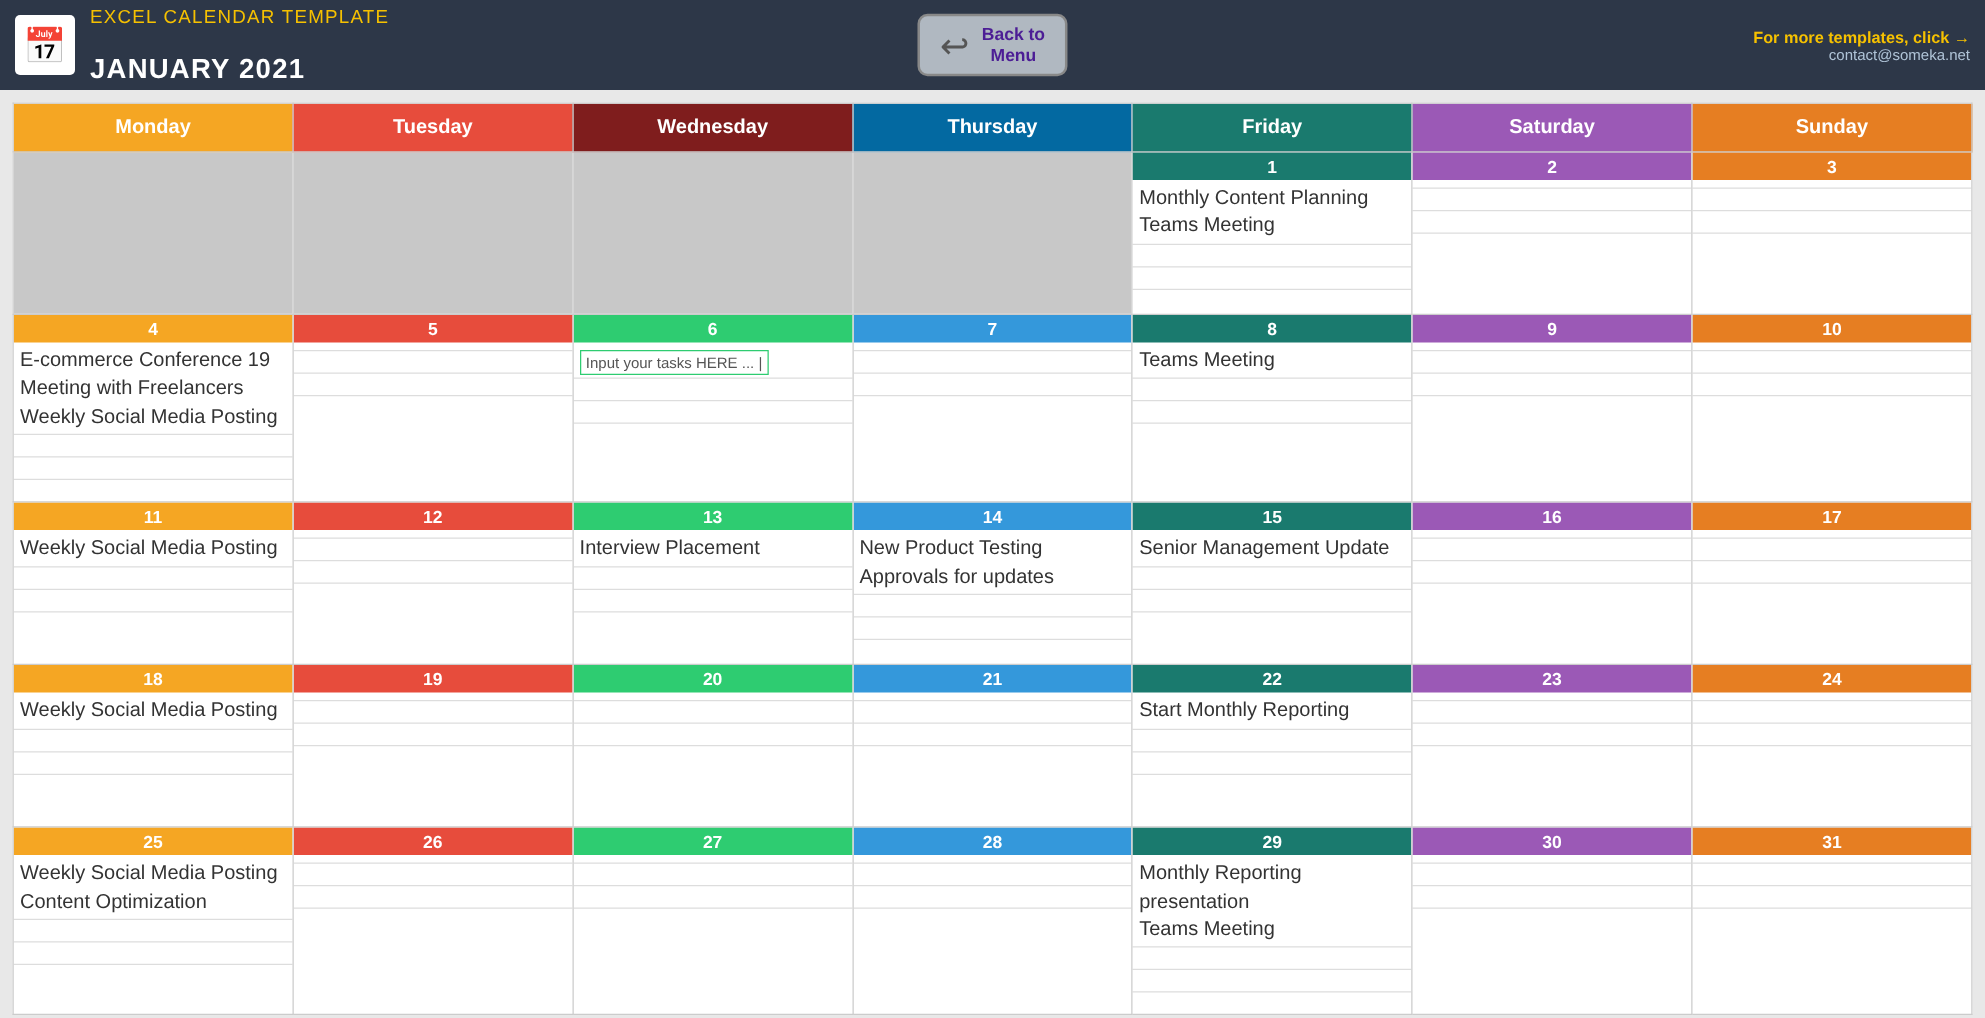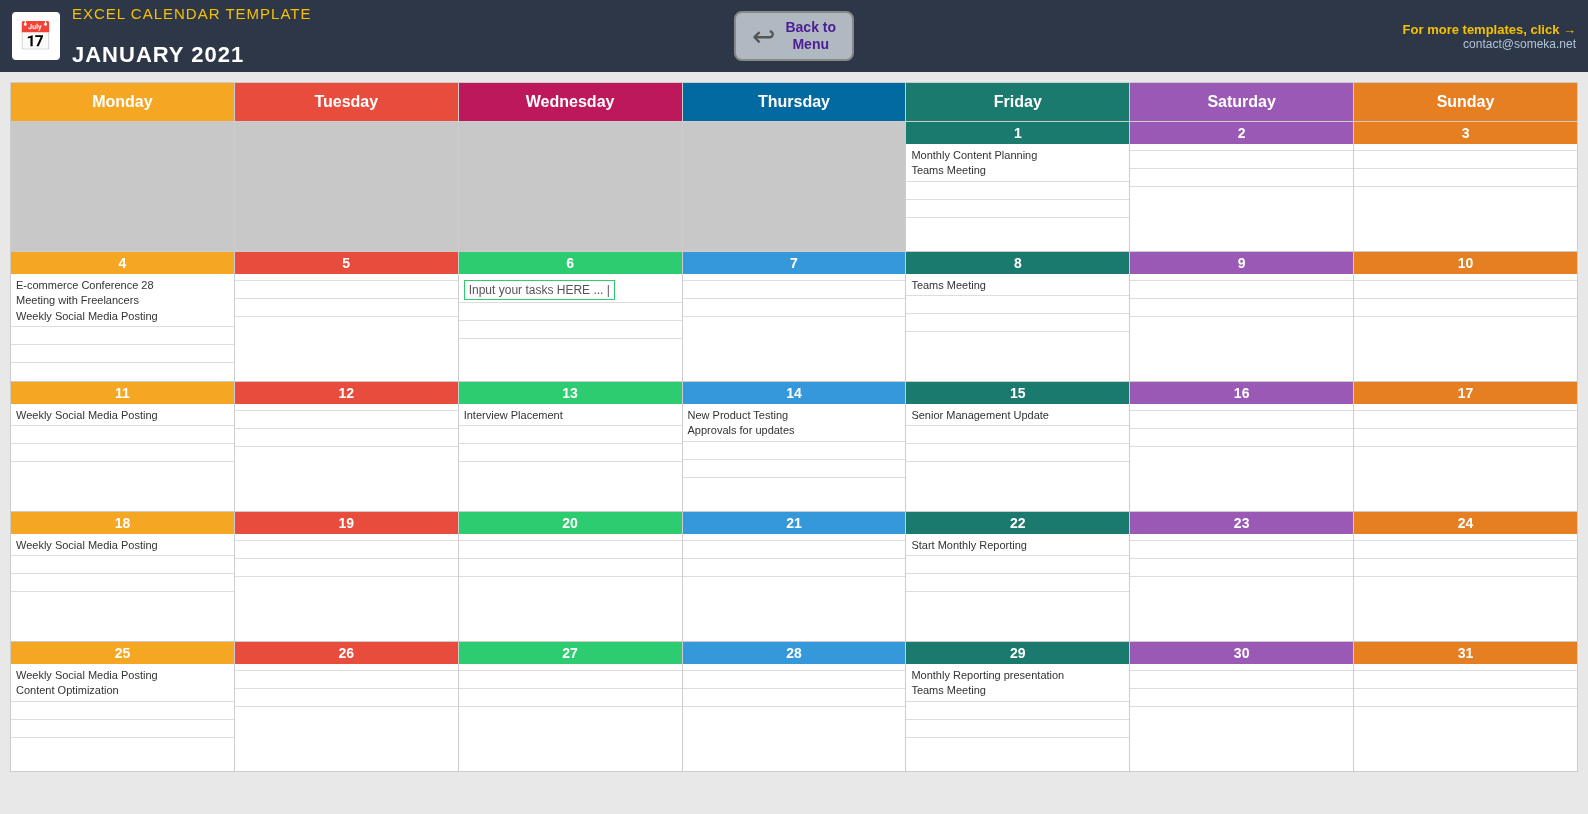--- a/index.html
+++ b/index.html
@@ -128,21 +128,21 @@
     .day-header {
       color: white;
       font-weight: bold;
       font-size: 16px;
       text-align: center;
       padding: 10px 4px;
       border: 1px solid #ccc;
     }
     .day-header.monday    { background: #f5a623; }
     .day-header.tuesday   { background: #e74c3c; }
-    .day-header.wednesday { background: #be185d; }
+    .day-header.wednesday { background: #7f1d1d; }
     .day-header.thursday  { background: #0369a1; }
     .day-header.friday    { background: #1a7a6e; }
     .day-header.saturday  { background: #9b59b6; }
     .day-header.sunday    { background: #e67e22; }
 
     
     .cal-cell {
       border: 1px solid #ccc;
       vertical-align: top;
       width: calc(100% / 7);
@@ -169,21 +169,21 @@
     .cell-empty {
       background: #c8c8c8;
       height: 100%;
     }
 
     .cell-content {
       padding: 4px 5px 2px 5px;
     }
 
     .event-line {
-      font-size: 11px;
+      font-size: 16px;
       color: #333;
       line-height: 1.4;
       display: block;
     }
 
     .input-task {
       border: 1px solid #2ecc71;
       padding: 2px 4px;
       font-size: 12px;
       color: #555;
@@ -274,21 +274,21 @@
             <div class="cell-content"></div>
             <div class="cell-lines"></div>
             <div class="cell-lines"></div>
             <div class="cell-lines"></div>
           </td>
         </tr>
         <tr>
           <td class="cal-cell">
             <span class="cell-number monday-num">4</span>
             <div class="cell-content">
-              <span class="event-line">E-commerce Conference 28</span>
+              <span class="event-line">E-commerce Conference 19</span>
               <span class="event-line">Meeting with Freelancers</span>
               <span class="event-line">Weekly Social Media Posting</span>
             </div>
             <div class="cell-lines"></div>
             <div class="cell-lines"></div>
             <div class="cell-lines"></div>
           </td>
           <td class="cal-cell">
             <span class="cell-number tuesday-num">5</span>
             <div class="cell-content"></div>

